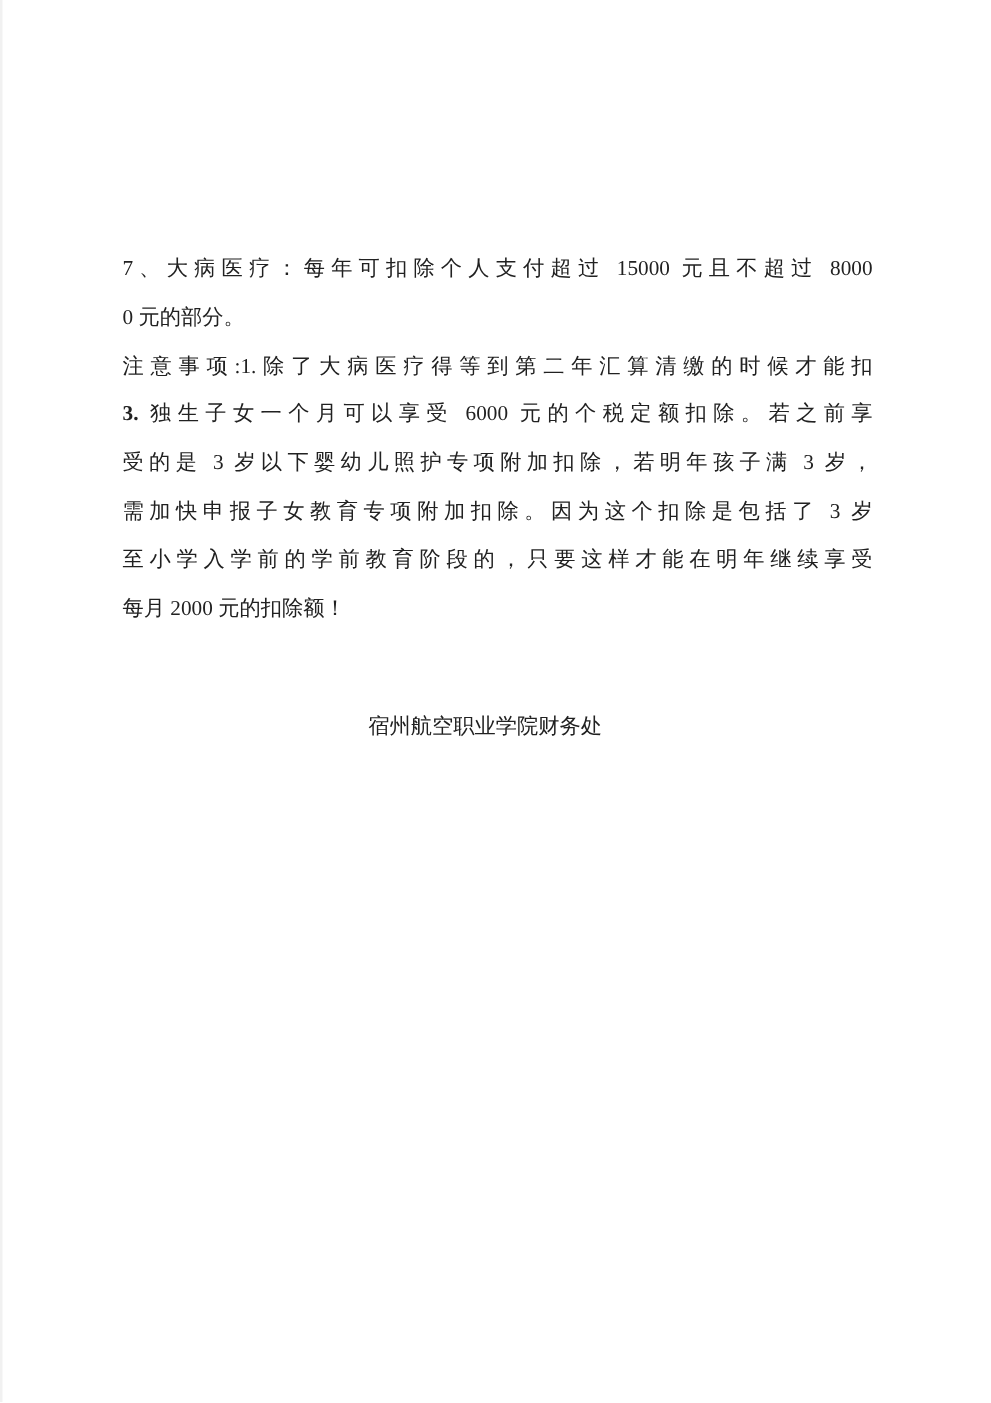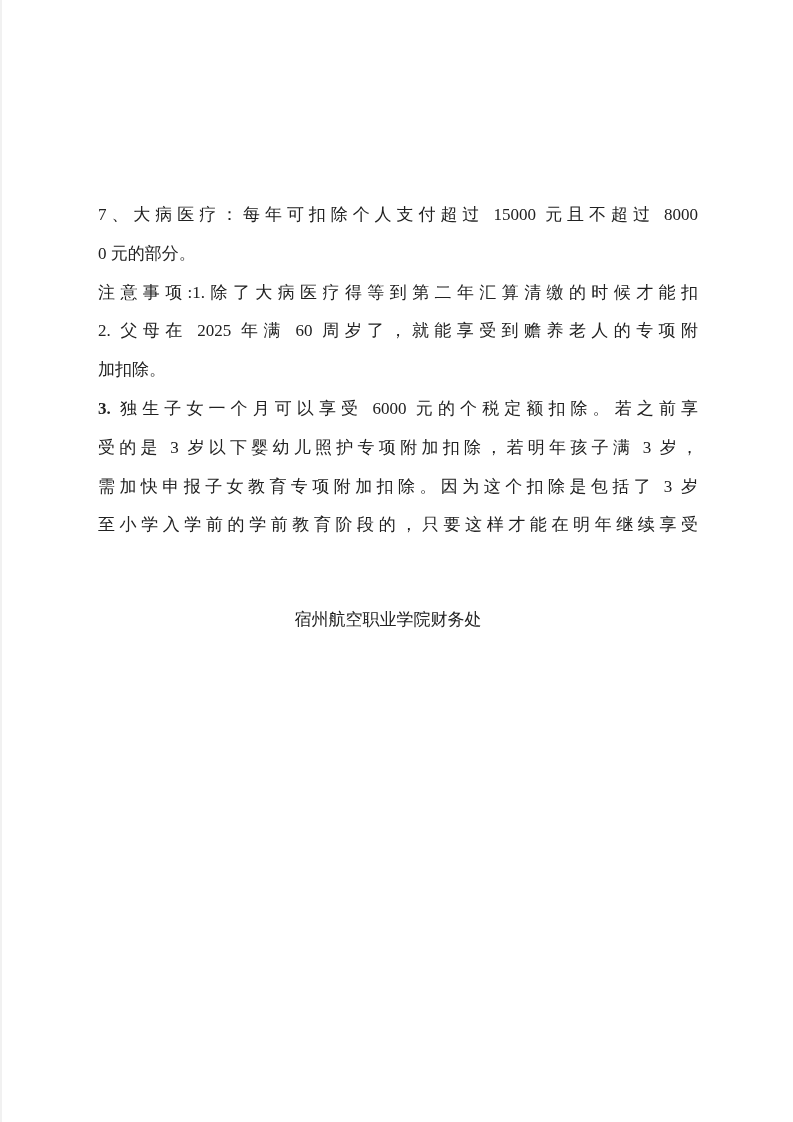--- a/index.html
+++ b/index.html
@@ -63,30 +63,27 @@
 
     <div>
       <div class="doc-line">7、大病医疗：每年可扣除个人支付超过 15000 元且不超过 8000</div>
       <div class="doc-line para-end">0 元的部分。</div>
     </div>
 
     <div>
       <div class="doc-line">注意事项:1.除了大病医疗得等到第二年汇算清缴的时候才能扣</div>
     </div>
 
-    <div>
-      <div class="doc-line">2. 父母在 2025 年满 60 周岁了，就能享受到赡养老人的专项附</div>
-      <div class="doc-line para-end">加扣除。</div>
-    </div>
 
     <div>
       <div class="doc-line"><span class="bold-prefix">3.</span><span> 独生子女一个月可以享受 6000 元的个税定额扣除。若之前享</span></div>
       <div class="doc-line">受的是 3 岁以下婴幼儿照护专项附加扣除，若明年孩子满 3 岁，</div>
       <div class="doc-line">需加快申报子女教育专项附加扣除。因为这个扣除是包括了 3 岁</div>
       <div class="doc-line">至小学入学前的学前教育阶段的，只要这样才能在明年继续享受</div>
+      <div class="doc-line para-end">每月 2000 元的扣除额！</div>
     </div>
 
     <div class="signature-block">
       <div class="signature-line">宿州航空职业学院财务处</div>
     </div>
 
   </div>
 </div>
 
 </body></html>

